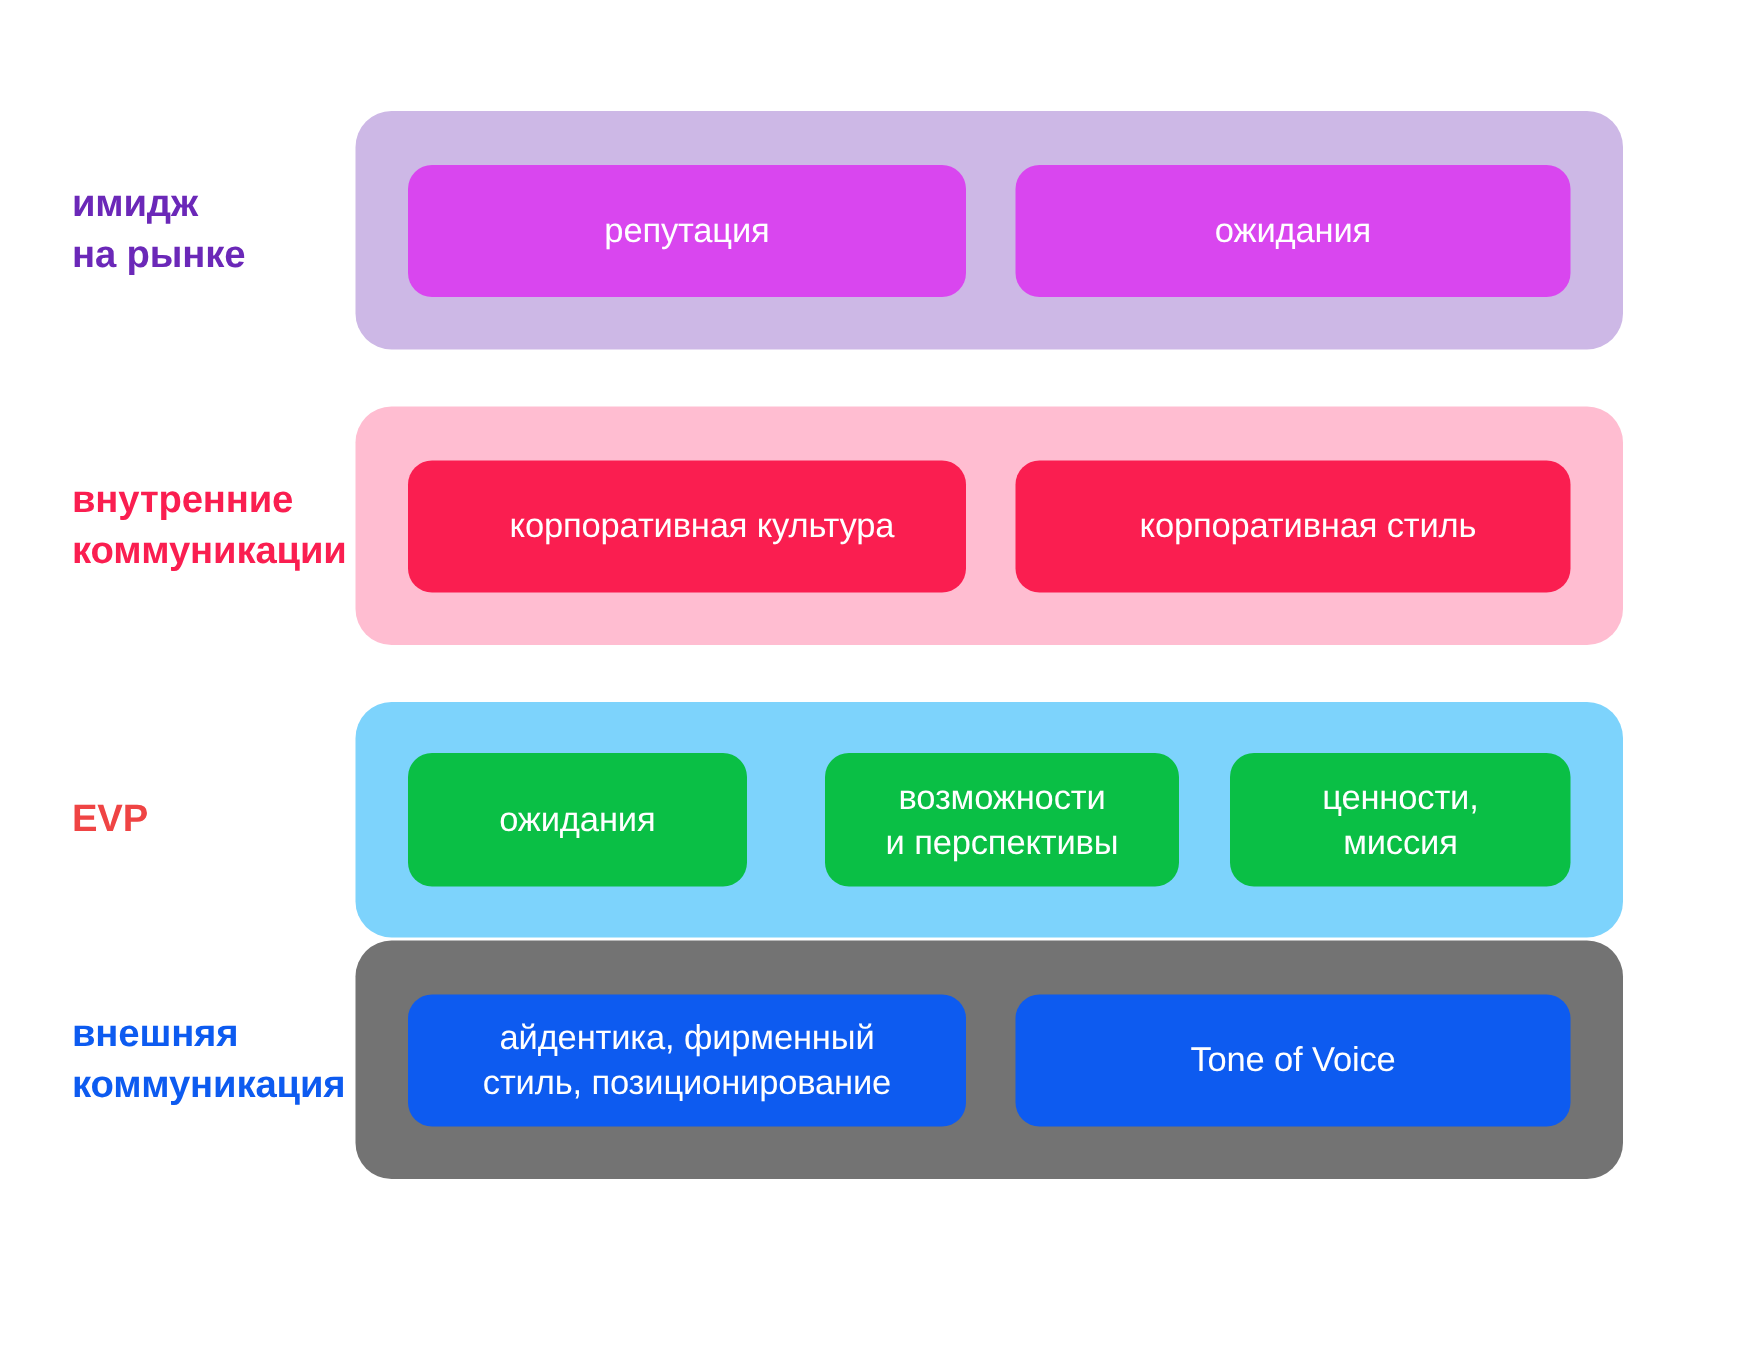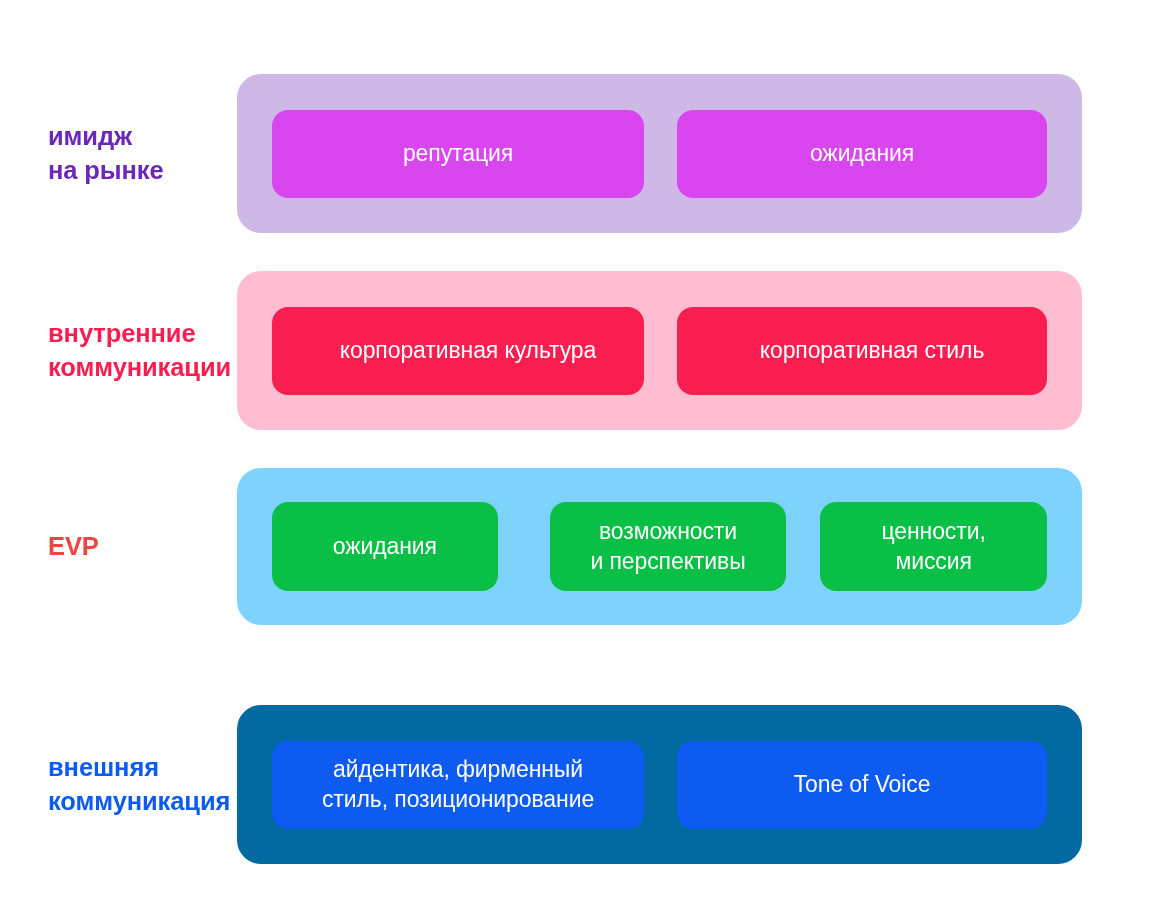--- a/index.html
+++ b/index.html
@@ -85,22 +85,22 @@
   
   #row-evp        { top: 468px; height: 157px; }
   #row-evp .row-band { height: 157px; background: #7dd3fc; }
   #row-evp .row-label { color: #ef4444; }
   #row-evp .cell  { height: 89px; background: #0ABF45; }
   #row-evp .cell.c0 { width: 231px; margin-right: 36px; }
   #row-evp .cell.c1 { width: 242px; margin-right: 34px; margin-left: 16px; }
   #row-evp .cell.c2 { width: 232px; }
 
   
-  #row-external        { top: 705px; height: 159px; }
-  #row-external .row-band { height: 159px; background: #0369a1; }
+  #row-external        { top: 627px; height: 159px; }
+  #row-external .row-band { height: 159px; background: #737373; }
   #row-external .row-label { color: #0D5BF0; }
   #row-external .cell  { height: 88px; background: #0D5BF0; }
   #row-external .cell.c0 { width: 372px; margin-right: 33px; }
   #row-external .cell.c1 { width: 370px; }
 </style>
 </head>
 <body>
 
 <div id="diagram">
 

